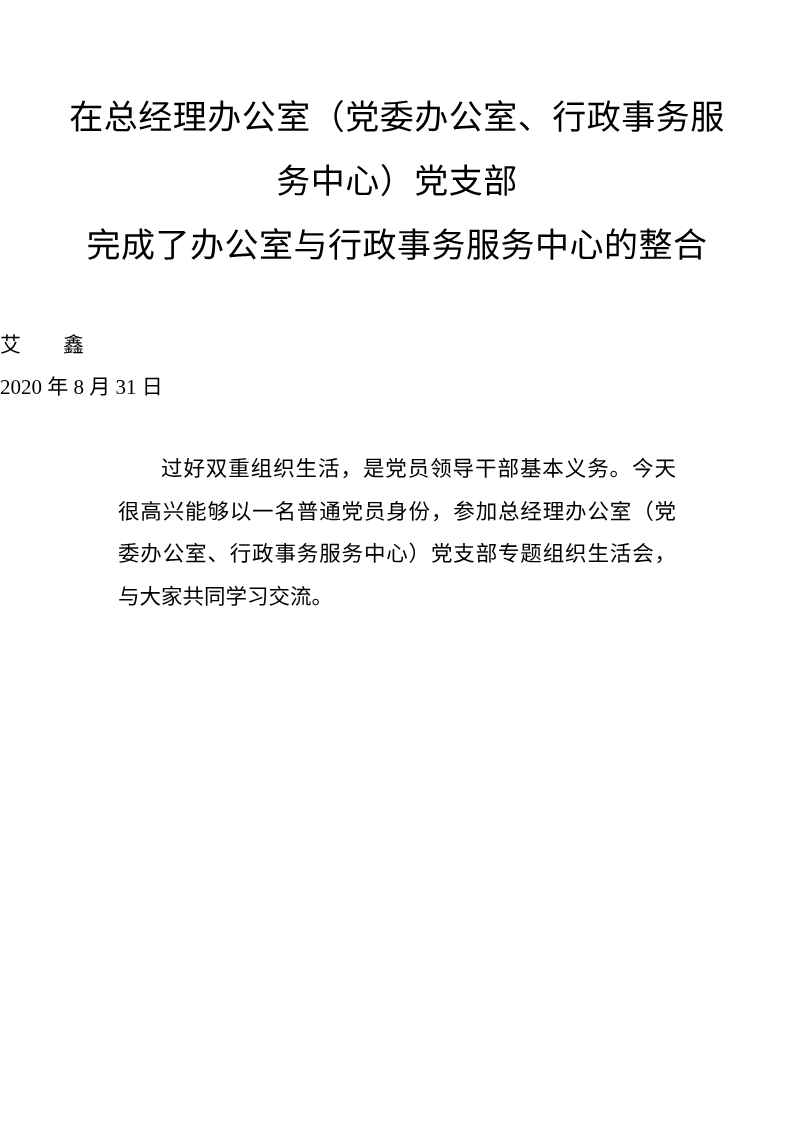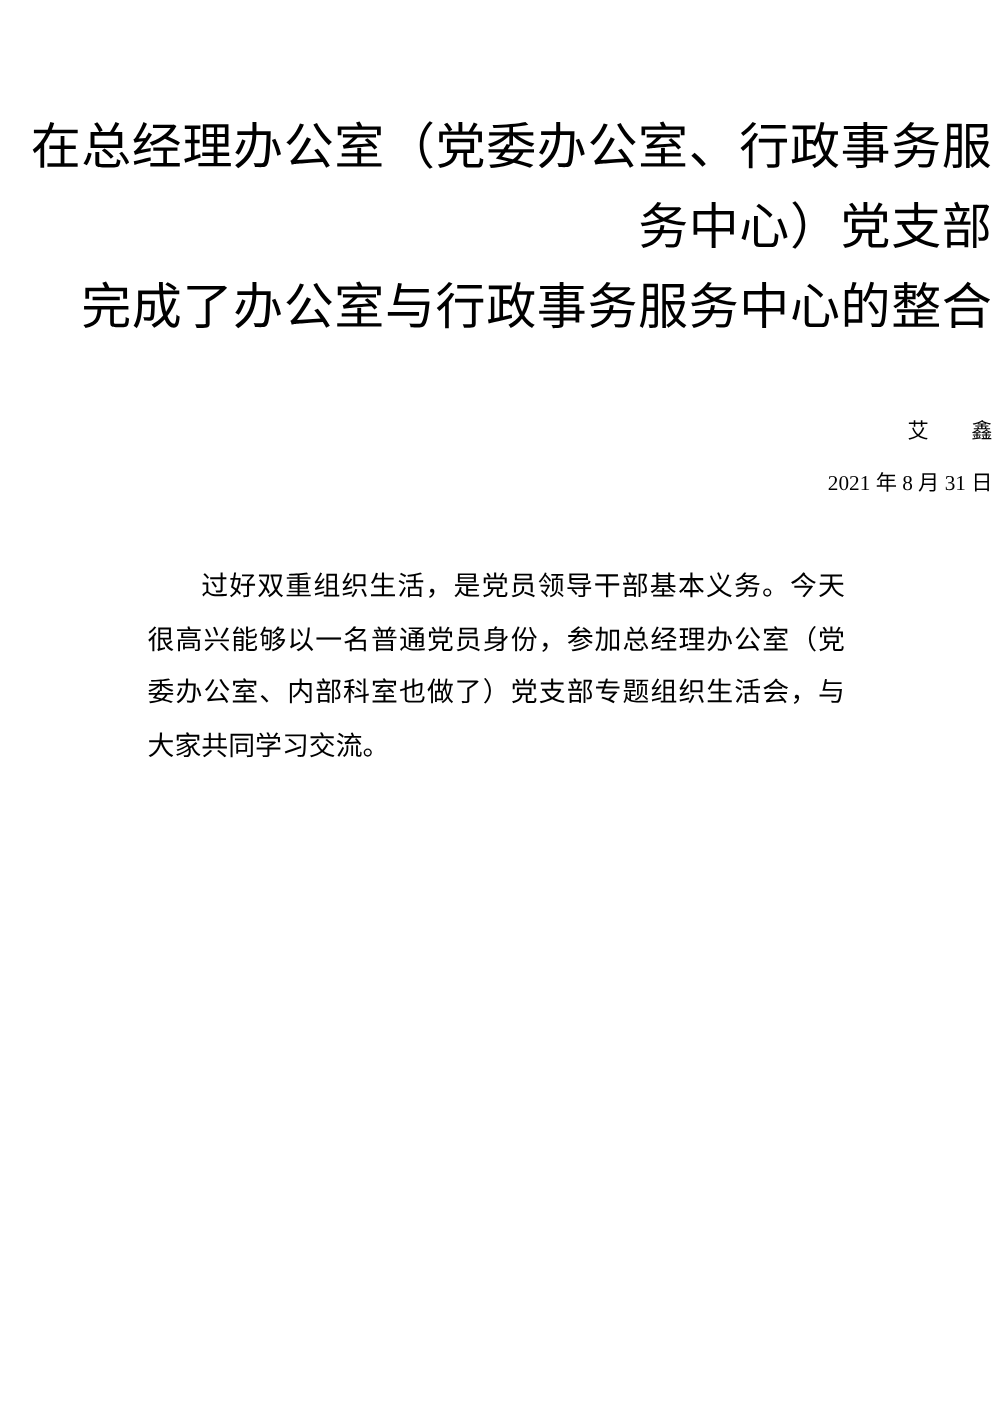--- a/index.html
+++ b/index.html
@@ -11,35 +11,35 @@
     position: relative;
     width: 794px;
     height: 1122px;
     background: #ffffff;
     color: #000000;
     overflow: hidden;
   }
   
   .title-block {
     margin-top: 86px;
-    text-align: right;
+    text-align: center;
     font-family: "Liberation Serif", "DejaVu Serif", serif;
-    font-size: 40px;
+    font-size: 34px;
     font-weight: 400;
     line-height: 64px;
     letter-spacing: 0.5px;
   }
   .title-line { white-space: nowrap; }
 
   
   .byline-block {
     margin-top: 46px;
-    text-align: right;
+    text-align: left;
     font-family: "Liberation Serif", "DejaVu Serif", serif;
-    font-size: 17px;
+    font-size: 21px;
     line-height: 42px;
   }
 
   
   .body-block {
     margin: 40px 118px 0 118px;
     font-family: "Liberation Sans", "DejaVu Sans", sans-serif;
     font-size: 21.5px;
     line-height: 42.6px;
     text-align: justify;
@@ -56,20 +56,20 @@
 <div class="page">
 
   <div class="title-block">
     <div class="title-line">在总经理办公室（党委办公室、行政事务服</div>
     <div class="title-line">务中心）党支部</div>
     <div class="title-line">完成了办公室与行政事务服务中心的整合</div>
   </div>
 
   <div class="byline-block">
     <div>艾　　鑫</div>
-    <div>2021 年 8 月 31 日</div>
+    <div>2020 年 8 月 31 日</div>
   </div>
 
   <div class="body-block">
-      <p class="para indent"><span>过好双重组织生活，是党员领导干部基本义务。今天很高兴能够以一名普通党员身份，参加总经理办公室（党委办公室、内部科室也做了）党支部专题组织生活会，与大家共同学习交流。</span></p>
+      <p class="para indent"><span>过好双重组织生活，是党员领导干部基本义务。今天很高兴能够以一名普通党员身份，参加总经理办公室（党委办公室、行政事务服务中心）党支部专题组织生活会，与大家共同学习交流。</span></p>
     </div>
 
 </div>
 
 </body></html>

